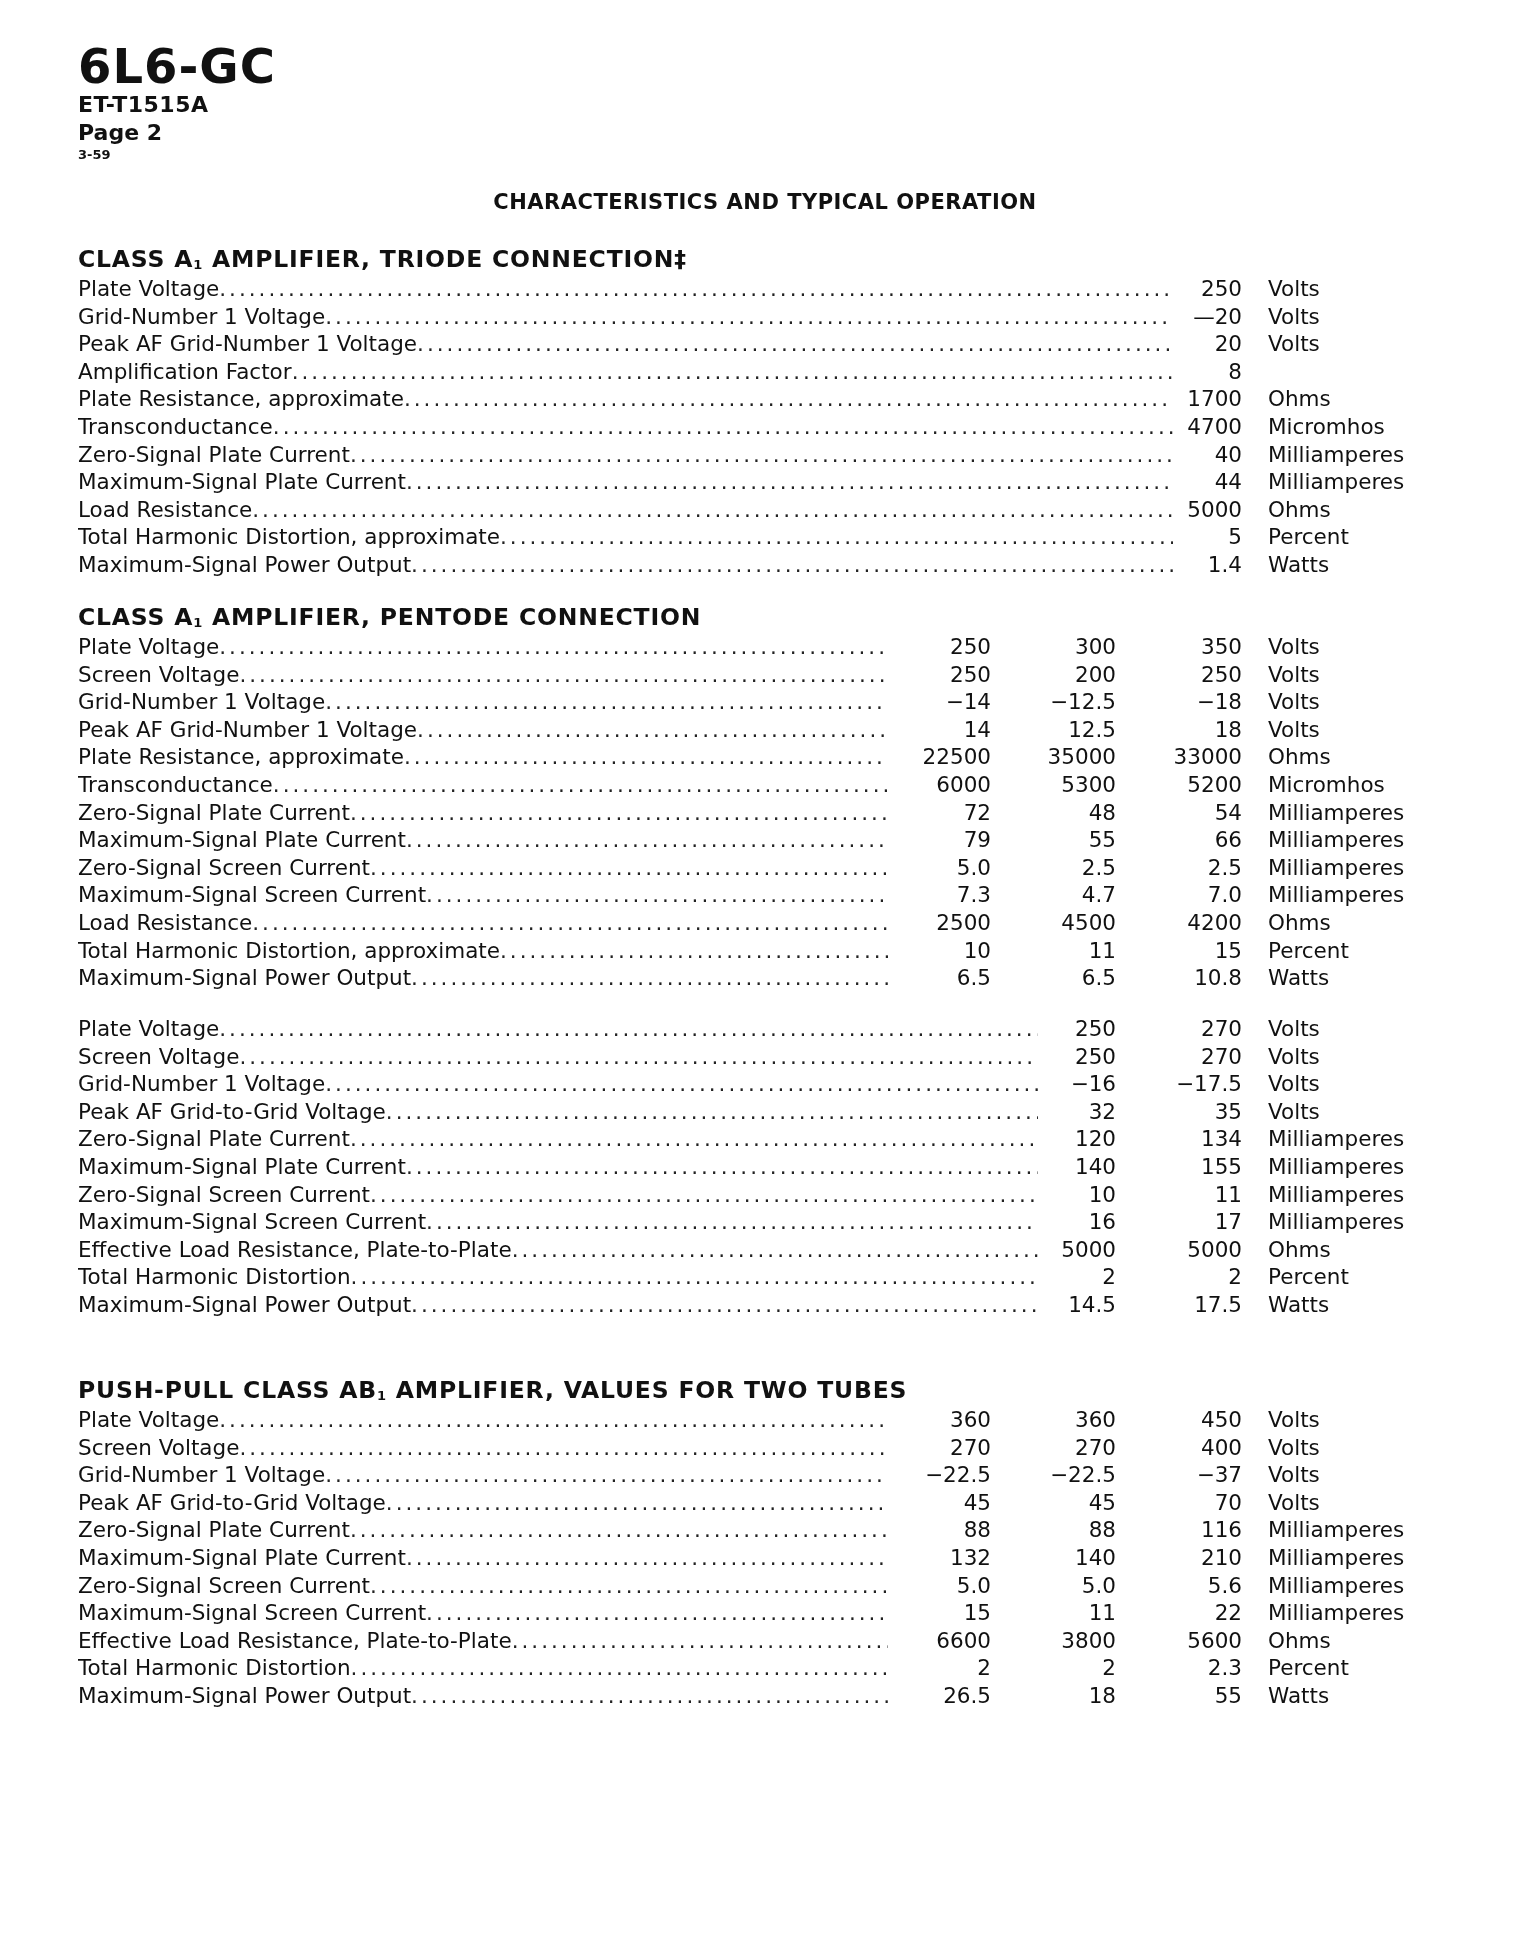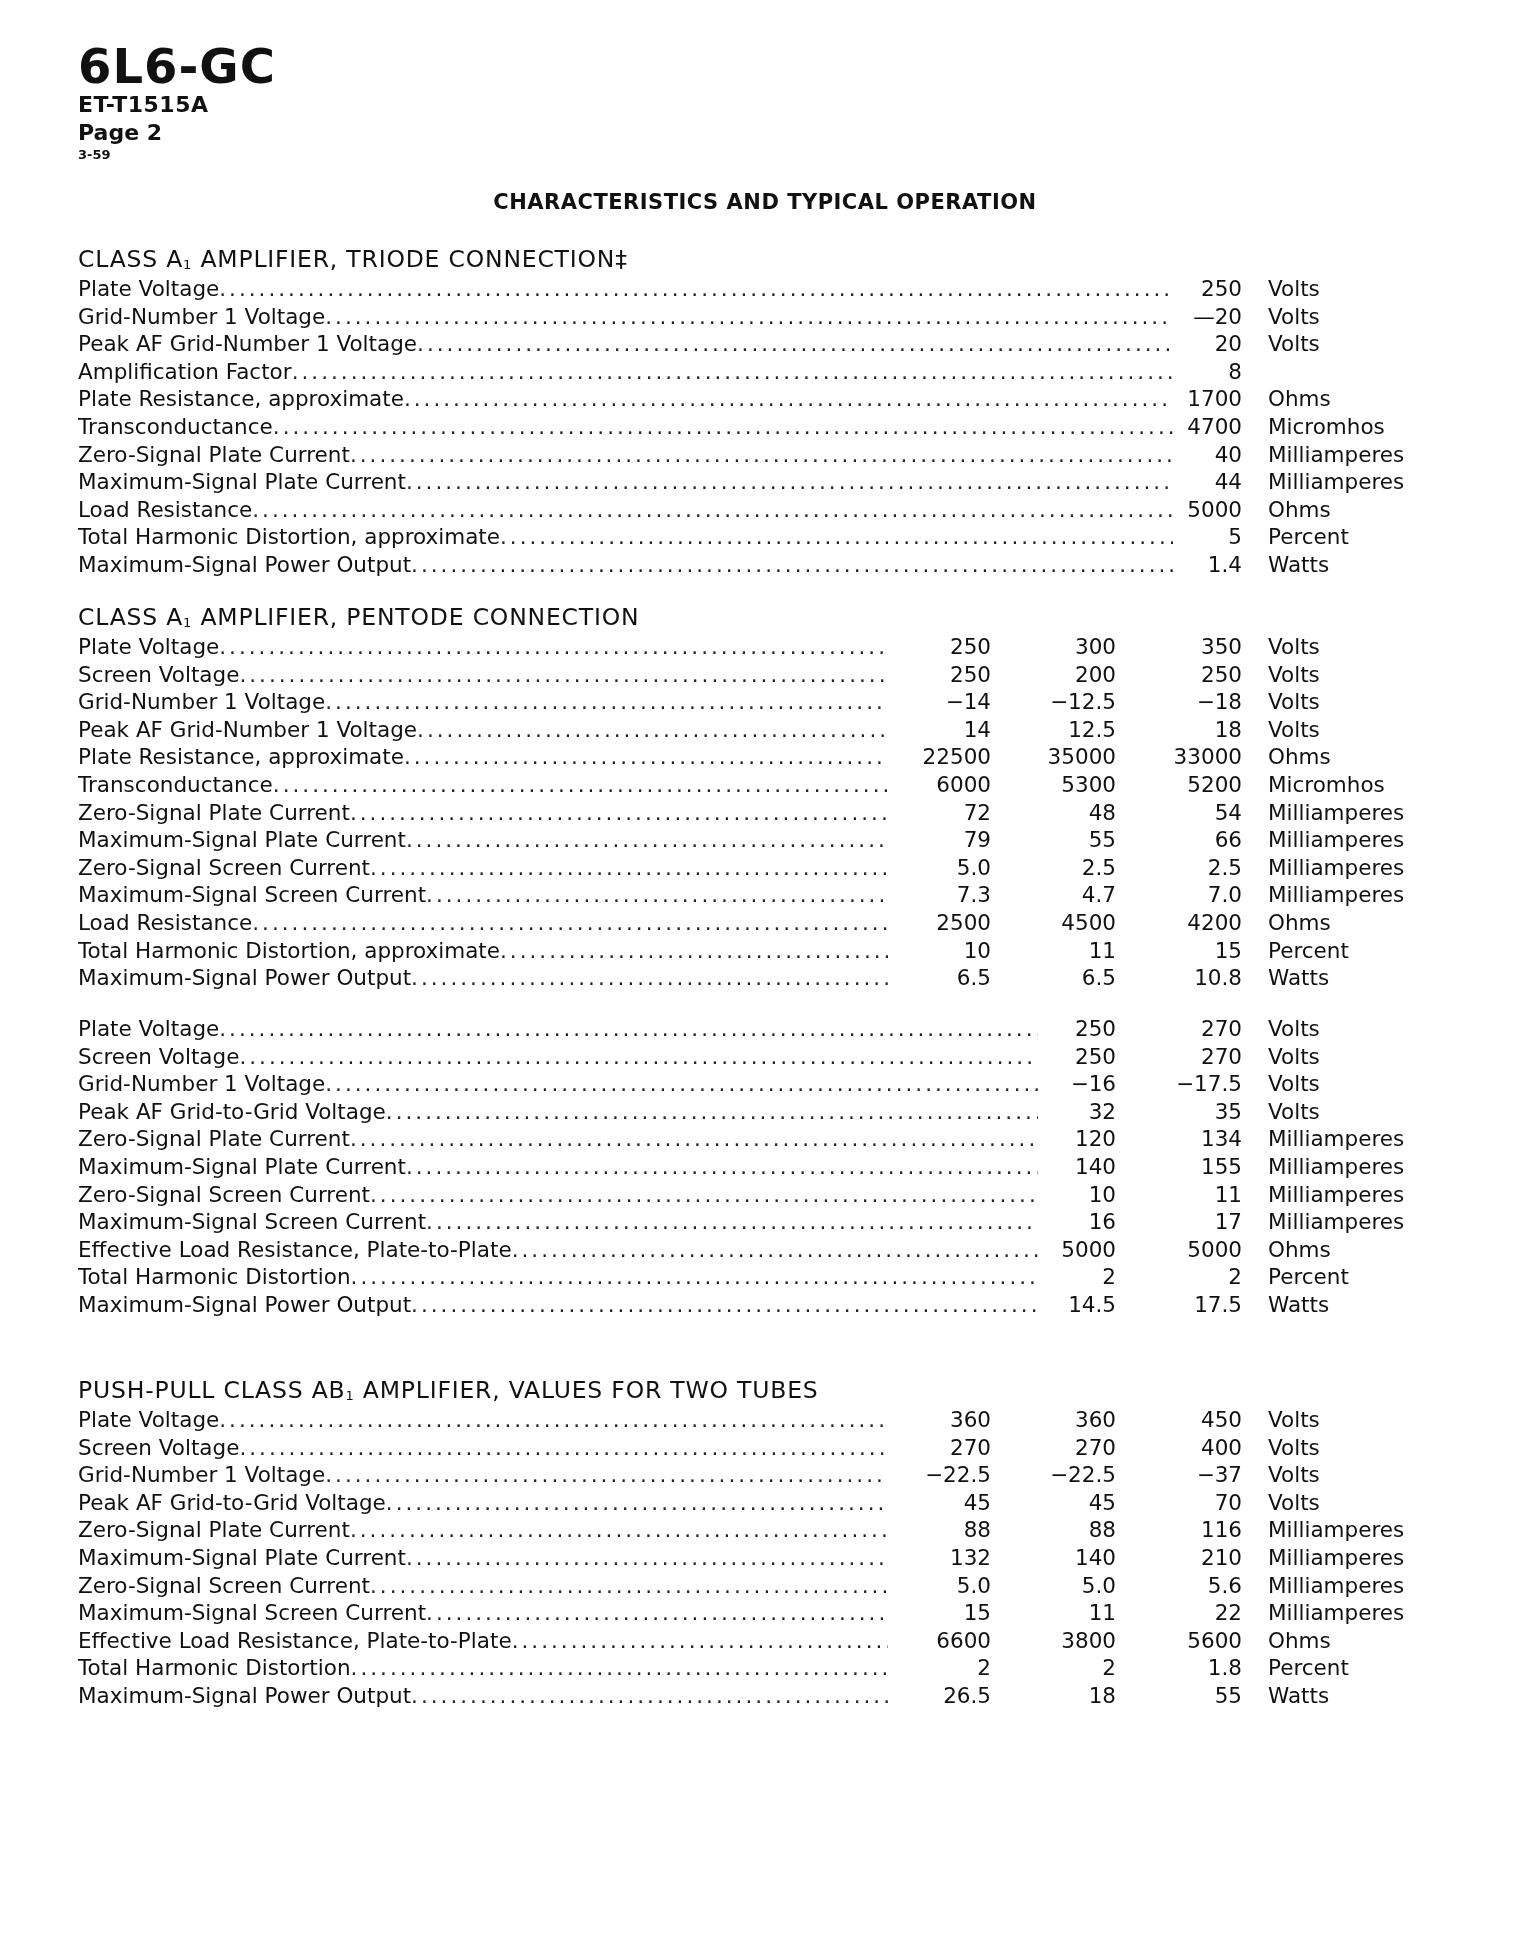--- a/index.html
+++ b/index.html
@@ -11,21 +11,21 @@
   .hdr { position: absolute; left: 78px; top: 42px; line-height: 1; }
   .hdr .tube { font-size: 48px; font-weight: bold; letter-spacing: 1px; }
   .hdr .doc { font-size: 22px; font-weight: bold; margin-top: 4px; letter-spacing: 0.5px; }
   .hdr .page { font-size: 22px; font-weight: bold; margin-top: 6px; }
   .hdr .date { font-size: 13px; font-weight: bold; margin-top: 4px; }
   .main-title {
     position: absolute; left: 0; width: 1530px; top: 190px; text-align: center;
     font-size: 21px; font-weight: bold; letter-spacing: 0.5px;
   }
   .section { position: absolute; left: 78px; width: 1400px; }
-  .sec-title { font-size: 23.5px; font-weight: normal; letter-spacing: 0.8px; height: 32px; line-height: 32px; }
+  .sec-title { font-size: 23.5px; font-weight: bold; letter-spacing: 0.8px; height: 32px; line-height: 32px; }
   .sec-title sub { font-size: 13px; vertical-align: -2px; }
   .row { position: relative; height: 27.6px; line-height: 27.6px; font-size: 21.5px; }
   .row .label { position: absolute; left: 0; top: 0; white-space: nowrap; overflow: hidden; }
   .row .label .dots { letter-spacing: 3px; color: #222; }
   .row .v { position: absolute; top: 0; text-align: right; white-space: nowrap; }
   .row .u { position: absolute; top: 0; left: 1190px; white-space: nowrap; }
   
   .s1 .label { width: 1095px; }
   .s1 .v0 { right: 0; left: 1100px; width: 140px; left: auto; right: calc(1400px - 1164px); }
   
@@ -332,21 +332,21 @@
       <div class="label"><span>Effective Load Resistance, Plate-to-Plate</span><span class="dots">........................................................................................................................................................................................................</span></div>
       <div class="v v0">6600</div>
       <div class="v v1">3800</div>
       <div class="v v2">5600</div>
       <div class="u">Ohms</div>
     </div>
     <div class="row">
       <div class="label"><span>Total Harmonic Distortion</span><span class="dots">........................................................................................................................................................................................................</span></div>
       <div class="v v0">2</div>
       <div class="v v1">2</div>
-      <div class="v v2">1.8</div>
+      <div class="v v2">2.3</div>
       <div class="u">Percent</div>
     </div>
     <div class="row">
       <div class="label"><span>Maximum-Signal Power Output</span><span class="dots">........................................................................................................................................................................................................</span></div>
       <div class="v v0">26.5</div>
       <div class="v v1">18</div>
       <div class="v v2">55</div>
       <div class="u">Watts</div>
     </div>
   </div>

